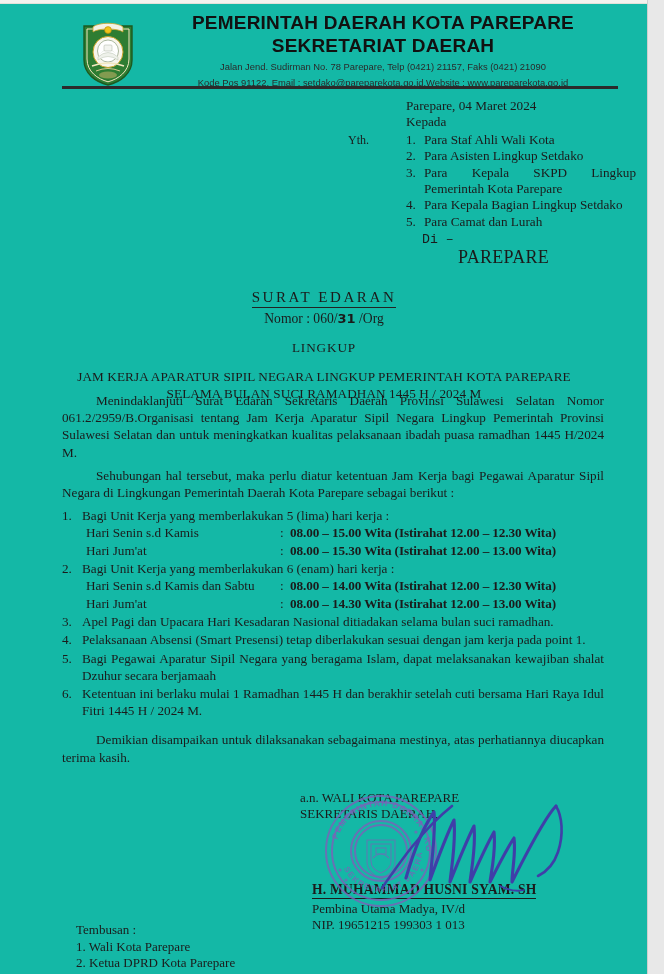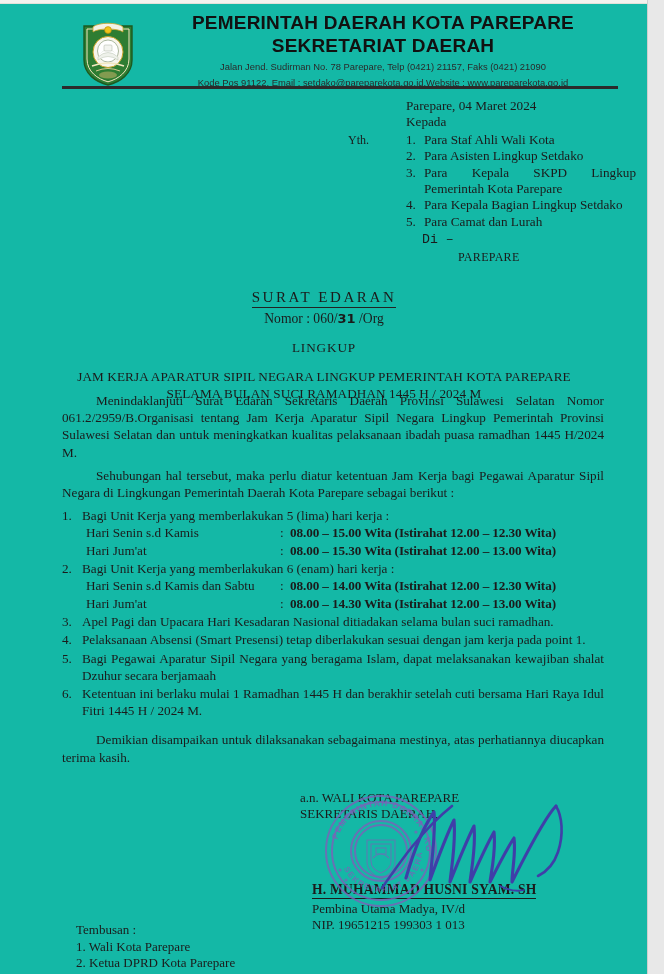--- a/index.html
+++ b/index.html
@@ -59,21 +59,21 @@
   ol.rlist{
     list-style:none;margin:0;padding:0;
   }
   ol.rlist li{
     position:relative;padding-left:18px;margin:0;
     font-size:13.2px;line-height:16.4px;
     text-align:justify;
   }
   ol.rlist li .n{position:absolute;left:0;top:0;}
   .di{margin-left:16px;margin-top:2px;font-size:13.2px;font-family:Liberation Mono, monospace;}
-  .parepare{margin-left:52px;font-size:12px;letter-spacing:.3px;}
+  .parepare{margin-left:52px;font-size:18px;letter-spacing:.3px;}
 
   
   .titleblk{position:absolute;left:0;top:288px;width:648px;text-align:center;}
   .t-surat{
     font-size:15px;letter-spacing:2.6px;font-weight:normal;
     display:inline-block;border-bottom:1.4px solid #222;padding-bottom:1px;
   }
   .t-nomor{font-size:13.6px;margin-top:3px;}
   .t-nomor .hand{
     font-family:"DejaVu Sans",sans-serif;font-size:13px;font-weight:bold;

